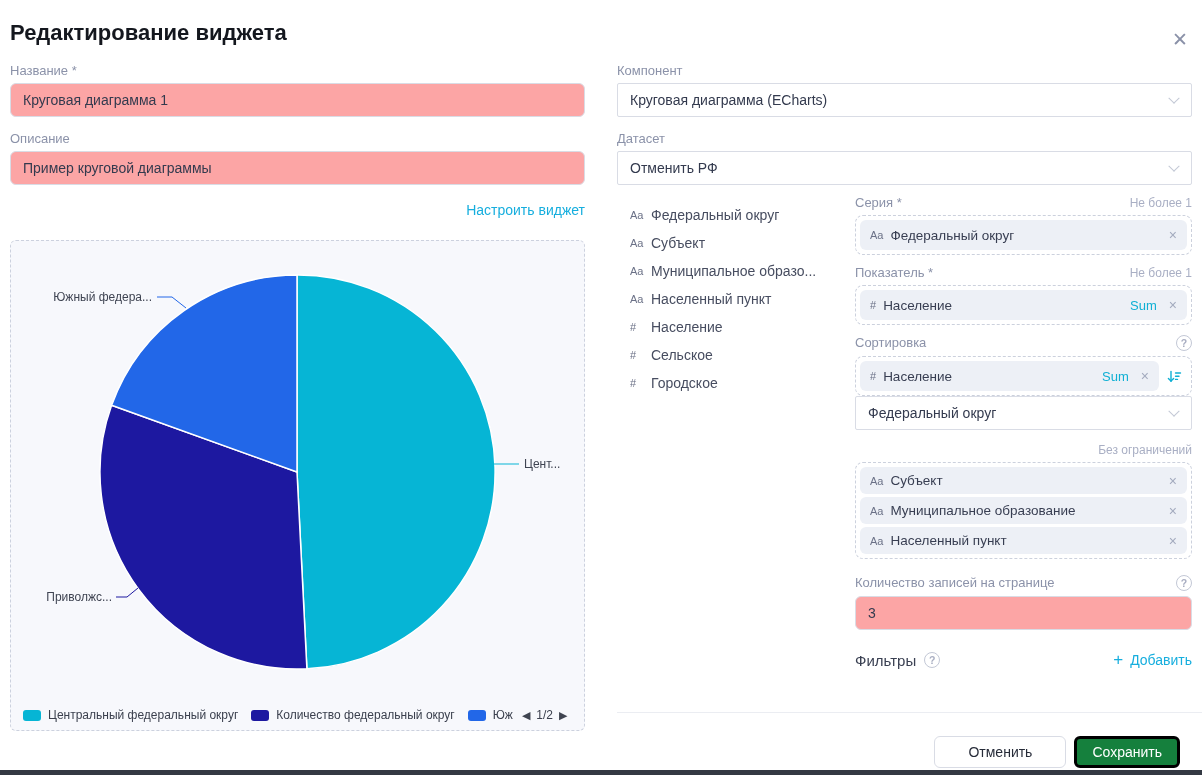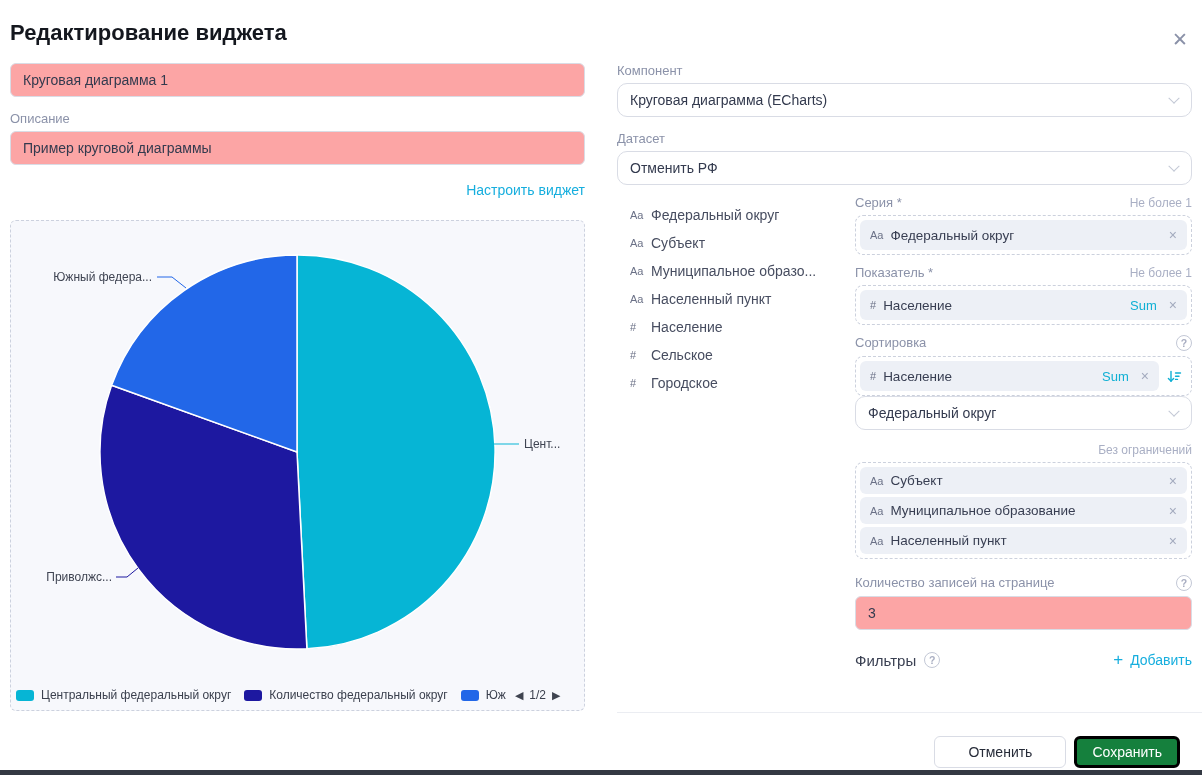--- a/index.html
+++ b/index.html
@@ -16,39 +16,39 @@
   .cols { position:absolute; left:10px; right:10px; top:63px; display:flex; gap:32px; }
   .col { width:575px; }
 
   .fld-label { font-size:13px; color:#8b92a9; margin-bottom:5px; }
   .tbox {
     width:100%; height:34px; border:1px solid #d9dce5; border-radius:6px;
     padding:0 12px; font-size:14px; color:#333a4e; background:#fca5a5;
     font-family:"Liberation Sans", sans-serif; outline:none;
   }
   .selbox {
-    width:100%; height:34px; border:1px solid #d9dce5; border-radius:10px;
+    width:100%; height:34px; border:1px solid #d9dce5; border-radius:2px;
     padding:0 28px 0 12px; font-size:14px; color:#333a4e; background:#fff;
     display:flex; align-items:center; position:relative; cursor:pointer;
   }
   .chev { position:absolute; right:13px; top:13px; width:8px; height:8px;
     border-right:1.5px solid #c3c8d5; border-bottom:1.5px solid #c3c8d5;
     transform:rotate(45deg) translate(-2px,-2px); }
   .mt { margin-top:14px; }
 
   .cfg-link-row { margin-top:16px; text-align:right; height:20px; }
   .link-cyan { color:#16aede; font-size:14px; font-weight:500; cursor:pointer; text-decoration:none; }
 
   .chart-box {
     margin-top:19px; height:491px; border:1px dashed #ccd1de; border-radius:6px;
     background:#f7f8fc; position:relative; overflow:hidden;
   }
   .chart-box svg { position:absolute; left:0; top:0; }
   .legend {
-    position:absolute; left:5px; right:5px; bottom:8px;
+    position:absolute; left:12px; right:5px; bottom:8px;
     display:flex; gap:13px; font-size:12px; color:#3b404e; white-space:nowrap;
   }
   .leg-item { display:flex; align-items:center; gap:7px; cursor:pointer; }
   .swatch { width:18px; height:11px; border-radius:3px; flex:0 0 auto; }
   .leg-pager { display:flex; align-items:center; gap:6px; margin-left:-4px; }
   .pager-arrow { font-size:11px; color:#3f4450; cursor:pointer; }
 
   
   .split { display:flex; margin-top:8px; }
   .fields-list { width:238px; padding:8px 0 0 13px; }
@@ -97,20 +97,21 @@
 <body>
 
 <div class="dialog">
 
   <div class="dlg-title">Редактирование виджета</div>
   <div class="dlg-close">✕</div>
 
   <div class="cols">
 
     <div class="col">
+      <div class="fld-label">Название *</div>
       <input class="tbox" value="Круговая диаграмма 1" style="">
 
       <div class="fld-label mt">Описание</div>
       <input class="tbox" value="Пример круговой диаграммы" style="">
 
       <div class="cfg-link-row">
         <span class="link-cyan">Настроить виджет</span>
       </div>
 
       <div class="chart-box">

